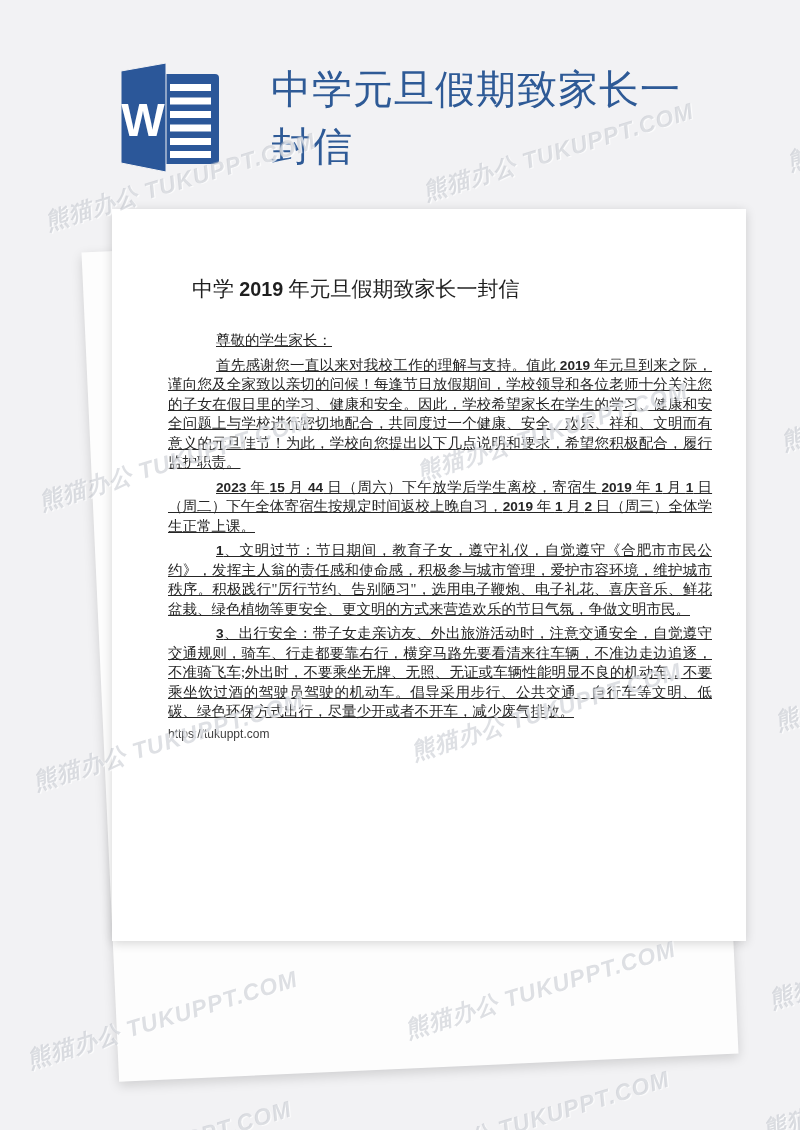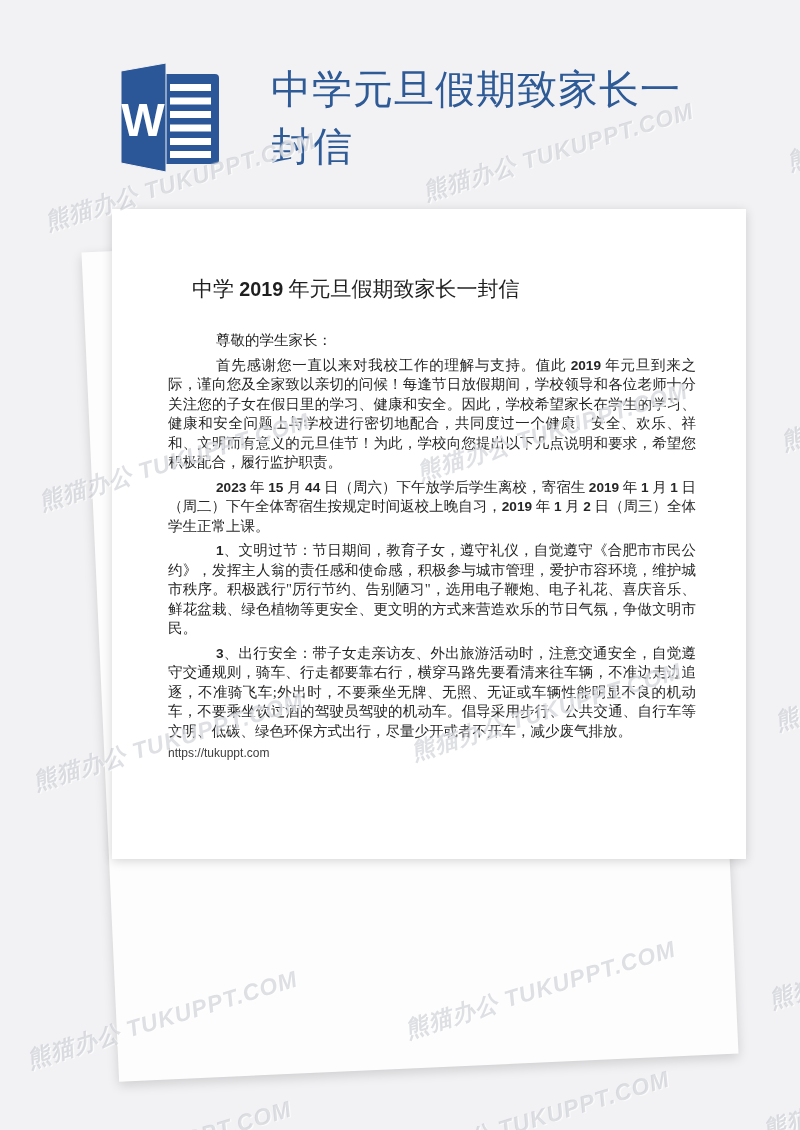--- a/index.html
+++ b/index.html
@@ -9,31 +9,31 @@
   
   .word-icon{position:absolute;left:112px;top:62px;width:115px;height:115px;}
   .page-title{position:absolute;left:262px;top:52px;width:436px;margin:9px;
     font-family:"Liberation Sans",sans-serif;font-size:40px;line-height:1.42;
     font-weight:400;letter-spacing:1px;color:#2e5a96;}
 
   
   .sheet-back{position:absolute;left:100px;top:238px;width:620px;height:830px;
     background:#fdfdfd;transform:rotate(-2.6deg);
     box-shadow:0 4px 12px rgba(0,0,0,.15);}
-  .sheet-main{position:absolute;left:112px;top:209px;width:634px;height:650px;
+  .sheet-main{position:absolute;left:112px;top:209px;width:634px;height:732px;
     background:#ffffff;box-sizing:border-box;padding:66px 34px 0 56px;overflow:hidden;
     box-shadow:0 2px 10px rgba(0,0,0,.16);}
 
   
   .doc-heading{font-family:"Liberation Serif","DejaVu Serif",serif;
     font-size:21px;line-height:28px;font-weight:400;color:#1f1f1f;
     margin:0 0 28px 24px;}
   .doc-para{font-family:"Liberation Serif","DejaVu Serif",serif;
-    font-size:14.5px;line-height:19.5px;color:#262626;margin:0 16px 5px 0;
-    text-indent:48px;text-align:justify;}
+    font-size:14.5px;line-height:19.5px;color:#262626;margin:0 0 5px 0;
+    text-indent:48px;text-align:justify;text-decoration:underline;}
   .doc-para b.num, .doc-heading b.num{font-family:"Liberation Sans",sans-serif;
     font-weight:700;font-size:.94em;}
   .doc-footer{font-family:"Liberation Sans",sans-serif;font-size:12px;color:#3d3d3d;
     }
 
   
   #wm-layer{position:absolute;left:0;top:0;width:100%;height:100%;pointer-events:none;z-index:40;}
   .wm{position:absolute;white-space:nowrap;transform:rotate(-17deg);
     font-family:"Liberation Sans",sans-serif;font-style:italic;font-weight:700;
     font-size:23px;letter-spacing:1px;color:rgba(172,177,187,.40);

